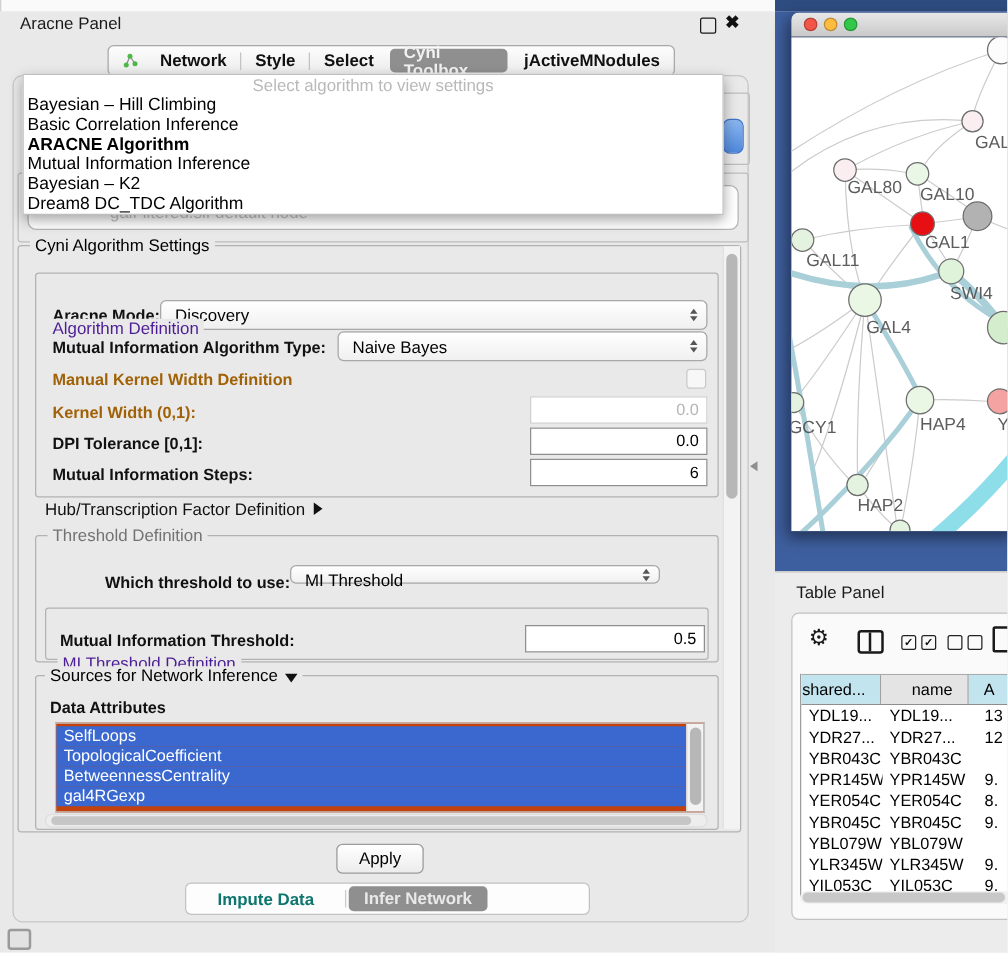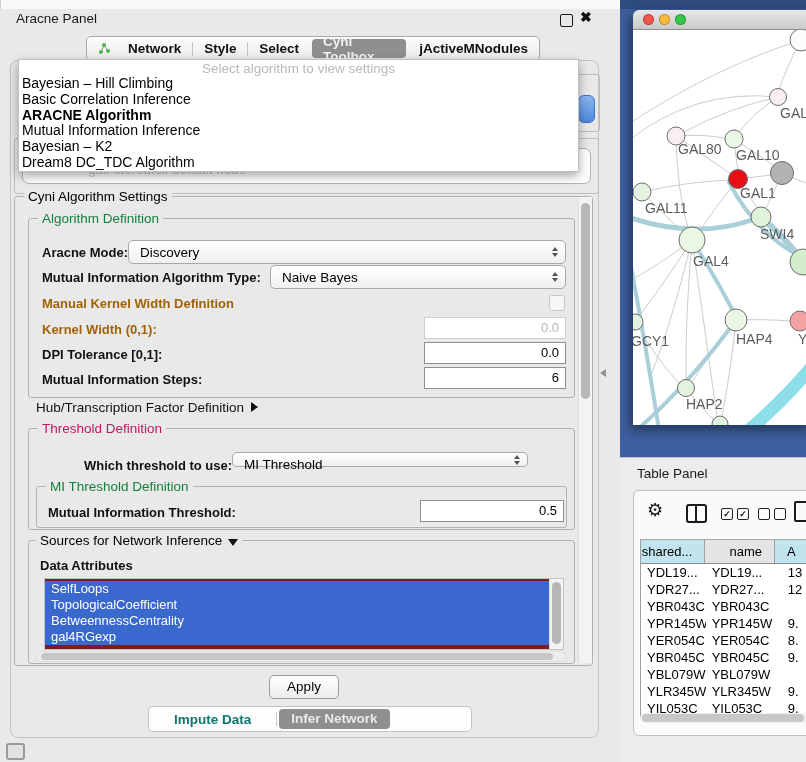--- a/index.html
+++ b/index.html
@@ -33,22 +33,22 @@
   
   .popup{left:18px;top:59px;width:559px;height:111px;background:#fff;border:1px solid #bfbfbf;
          box-shadow:0 4px 10px rgba(0,0,0,.35);z-index:50;}
   .popup-header{text-align:center;color:#b9b9b9;font-size:13.5px;line-height:15px;padding-top:1px;}
   .popup-item{font-size:14px;line-height:15.8px;padding-left:3px;color:#000;}
   .popup-item.bold{font-weight:bold;}
 
   
   .grp{border:1px solid #b2b2b2;border-radius:3px;}
   .legend{background:#e9e9e9;padding:0 4px;font-size:13.5px;z-index:3;white-space:nowrap;}
-  .legend.blue{color:#15803d;}
-  .legend.green{color:#be185d;}
+  .legend.blue{color:#4c1d95;margin-top:44px;}
+  .legend.green{color:#737373;}
 
   .lbl{font-size:13px;font-weight:bold;color:#111;white-space:nowrap;}
   .lbl.dis{color:#a16207;}
 
   .combo{border:1px solid #a8a8a8;border-radius:5px;background:linear-gradient(#ffffff,#f0f0f0);
          font-size:13.5px;line-height:23px;padding-left:11px;box-sizing:border-box;}
   .updown{position:absolute;right:7px;top:50%;transform:translateY(-50%);display:flex;flex-direction:column;gap:2px;}
   .arr{width:0;height:0;border-left:3.5px solid transparent;border-right:3.5px solid transparent;}
   .arr.up{border-bottom:4.5px solid #555;}
   .arr.dn{border-top:4.5px solid #555;}
@@ -61,21 +61,21 @@
   .tri-right{display:inline-block;width:0;height:0;border-top:5px solid transparent;border-bottom:5px solid transparent;
              border-left:7px solid #111;margin-left:7px;}
   .tri-down{display:inline-block;width:0;height:0;border-left:5px solid transparent;border-right:5px solid transparent;
             border-top:7px solid #111;margin-left:6px;position:relative;top:1px;}
 
   .vscroll{background:#f3f3f3;border-left:1px solid #dcdcdc;}
   .vthumb{position:absolute;left:2px;width:9px;border-radius:5px;background:#b7b7b7;}
   .hscroll{background:#ededed;border-radius:5px;border:1px solid #dedede;}
   .hthumb{position:absolute;top:1px;height:7px;border-radius:4px;background:#c6c6c6;}
 
-  .attr-list{border:1px solid #c2c2c2;background:#7f1d1d;overflow:hidden;}
+  .attr-list{border:1px solid #c2c2c2;background:#c2410c;overflow:hidden;}
   .attr-item{height:16px;line-height:16px;font-size:13px;color:#fff;padding-left:6px;width:498px;}
   .list-vscroll{position:absolute;top:0;right:0;width:13px;height:100%;background:#f3f3f3;border-left:1px solid #ddd;}
 
   .apply-btn{left:269px;top:675px;width:68px;height:22px;border:1px solid #9b9b9b;border-radius:5px;
              background:linear-gradient(#ffffff,#ececec);font-size:13.5px;text-align:center;line-height:21px;}
 
   .seg-bar{left:148px;top:706px;width:322px;height:24px;border:1px solid #c2c2c2;border-radius:5px;
            background:#fdfdfd;display:flex;align-items:center;}
   .seg{padding:0 25px;font-size:13.5px;font-weight:bold;color:#0f766e;}
   .seg.sel{background:#8f8f8f;color:#e9e9e9;border-radius:4px;height:20px;line-height:20px;padding:0 12px;margin:0 2px;}

